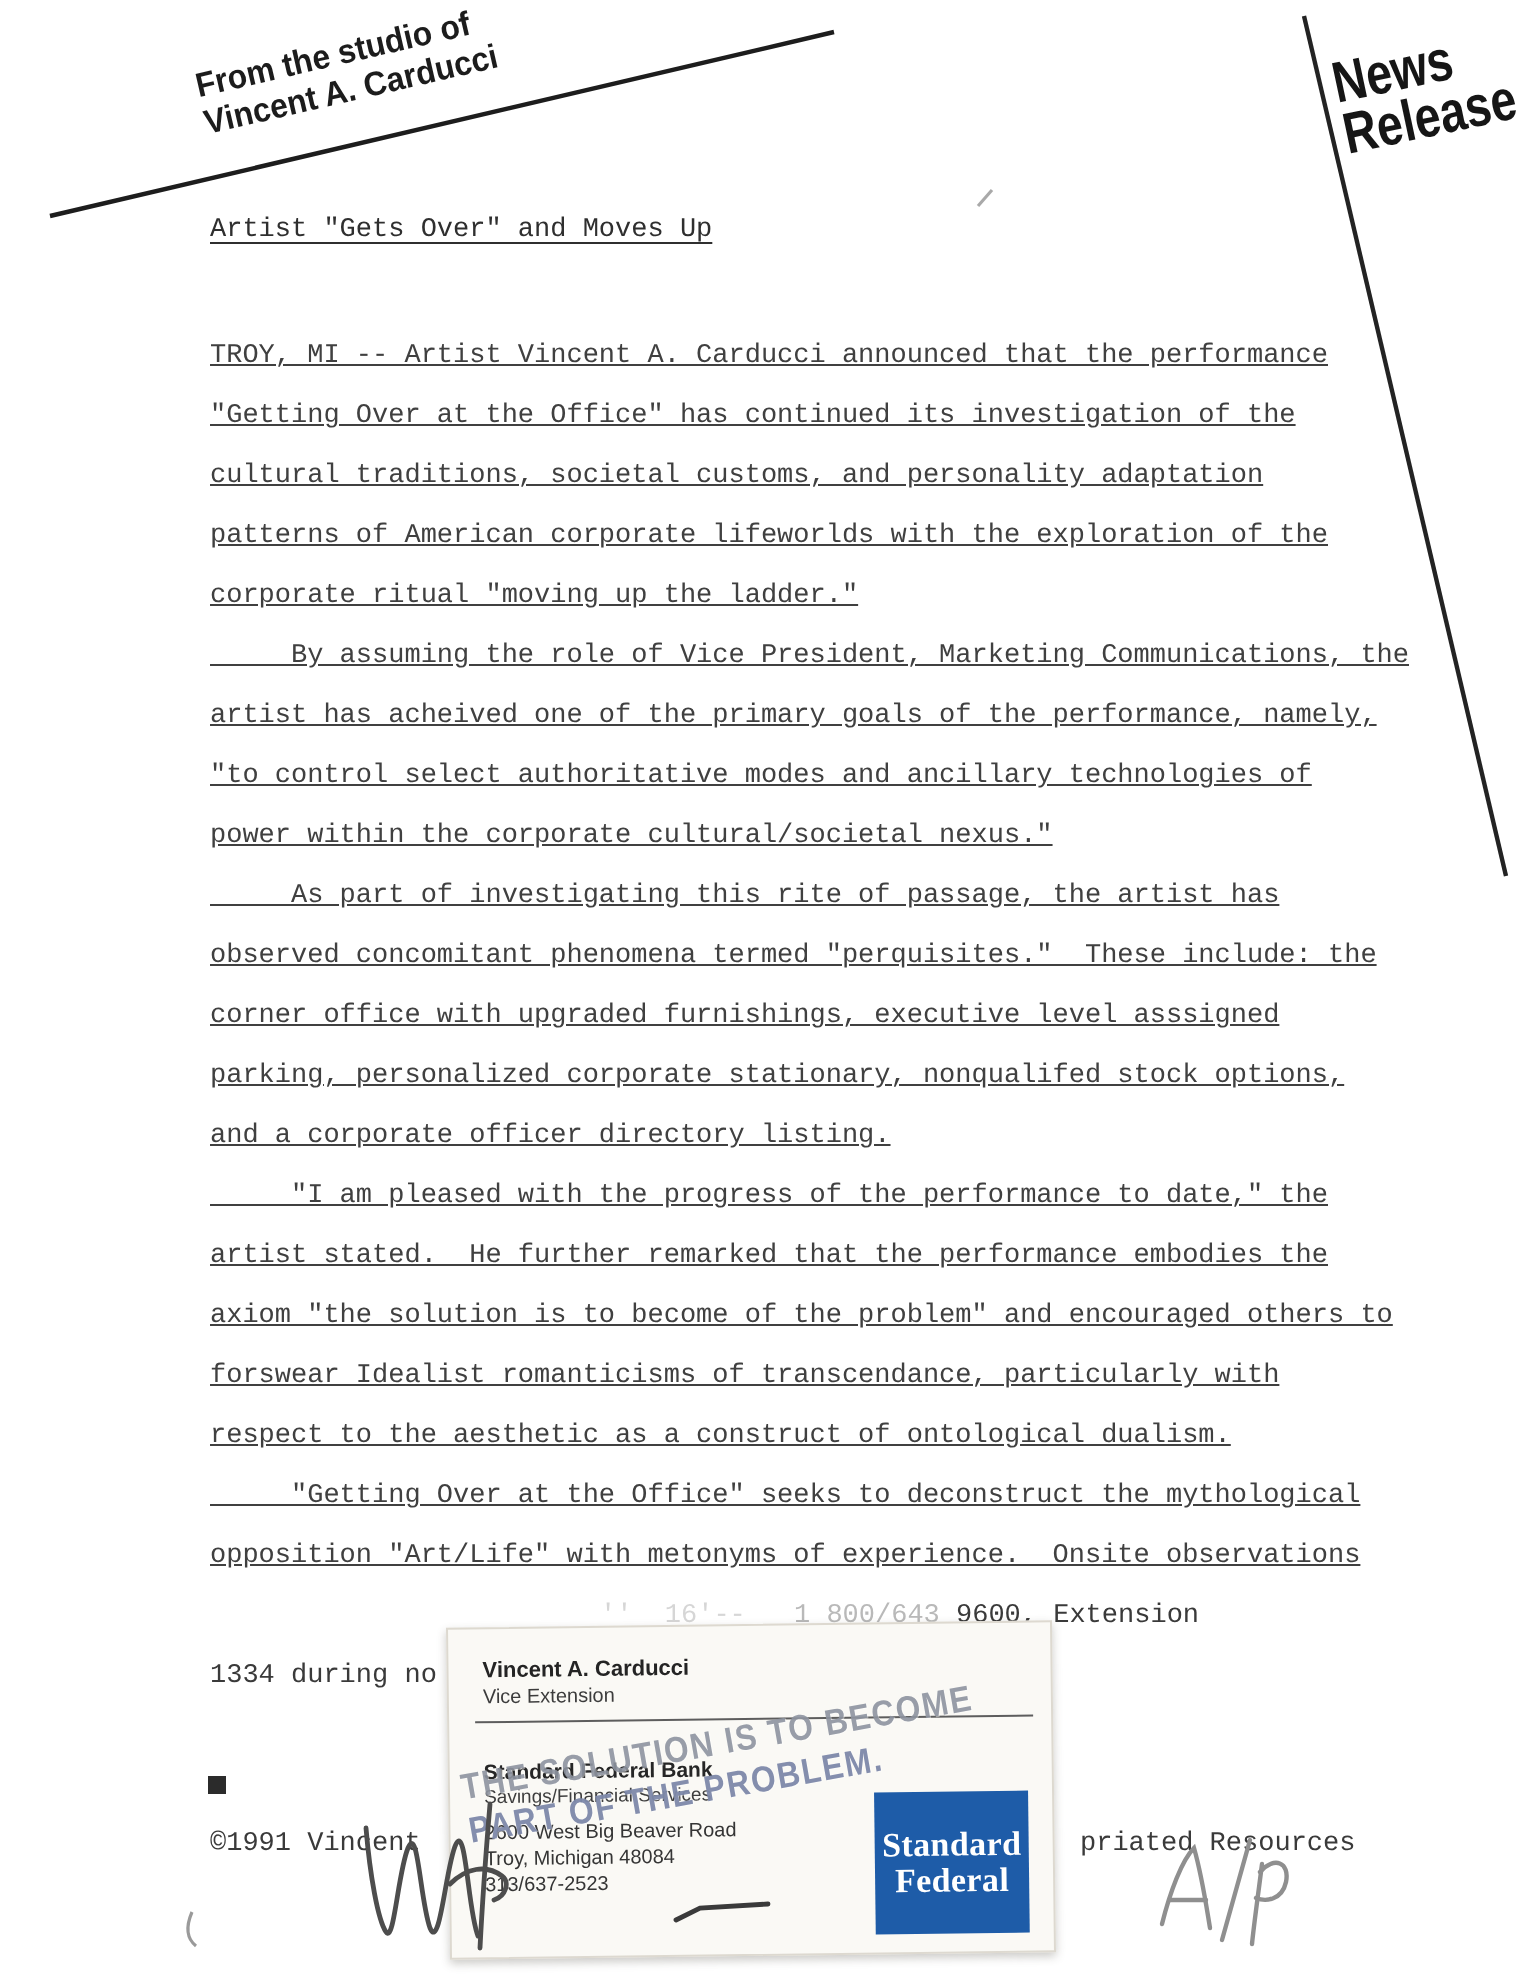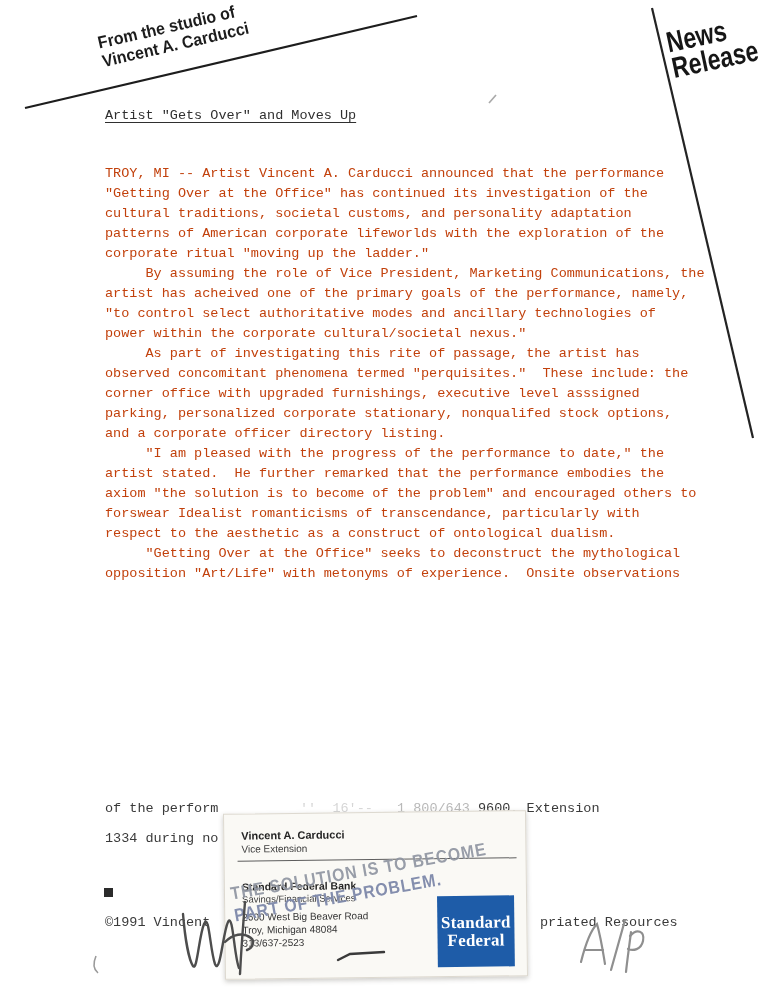--- a/index.html
+++ b/index.html
@@ -22,21 +22,21 @@
     font-size:29px;line-height:.9;color:#161616;letter-spacing:0;white-space:nowrap;
   }
   
   .headline{
     position:absolute;left:105px;top:108px;
     font-size:13.5px;color:#2f2f2f;white-space:pre;
     text-decoration:underline;text-underline-offset:3px;
   }
   .body-text{
     position:absolute;left:105px;top:164px;z-index:1;
-    font-size:13.5px;line-height:20px;color:#c2410c;white-space:pre;
+    font-size:13.5px;line-height:30px;color:#404040;white-space:pre;text-decoration:underline;
   }
   .frag{position:absolute;z-index:1;font-size:13.5px;line-height:30px;color:#3a3a3a;white-space:pre;}
   .frag.faint{color:#b9b9b9;}
   .frag.fainter{color:#d6d6d6;}
   .endmark{position:absolute;left:104px;top:888px;width:9px;height:9px;background:#2b2b2b;z-index:1;}
   
   .card{
     position:absolute;left:224px;top:812px;width:301px;height:164px;z-index:3;
     background:#faf9f5;border:1px solid #ddd9d0;
     box-shadow:0 2px 5px rgba(70,65,55,.28);
@@ -108,21 +108,20 @@
 parking, personalized corporate stationary, nonqualifed stock options,
 and a corporate officer directory listing.
      "I am pleased with the progress of the performance to date," the
 artist stated.  He further remarked that the performance embodies the
 axiom "the solution is to become of the problem" and encouraged others to
 forswear Idealist romanticisms of transcendance, particularly with
 respect to the aesthetic as a construct of ontological dualism.
      "Getting Over at the Office" seeks to deconstruct the mythological
 opposition "Art/Life" with metonyms of experience.  Onsite observations</div>
 
-  <div class="frag" style="left:105px;top:794px;">of the perform</div>
   <div class="frag fainter" style="left:300px;top:794px;">''  16'--</div>
   <div class="frag faint" style="left:397px;top:794px;">1 800/643</div>
   <div class="frag" style="left:478px;top:794px;">9600, Extension</div>
 
   <div class="frag" style="left:105px;top:824px;">1334 during no</div>
 
   <div class="endmark"></div>
   <div class="frag" style="left:105px;top:908px;">©1991 Vincent</div>
   <div class="frag" style="left:540px;top:908px;">priated Resources</div>
 

